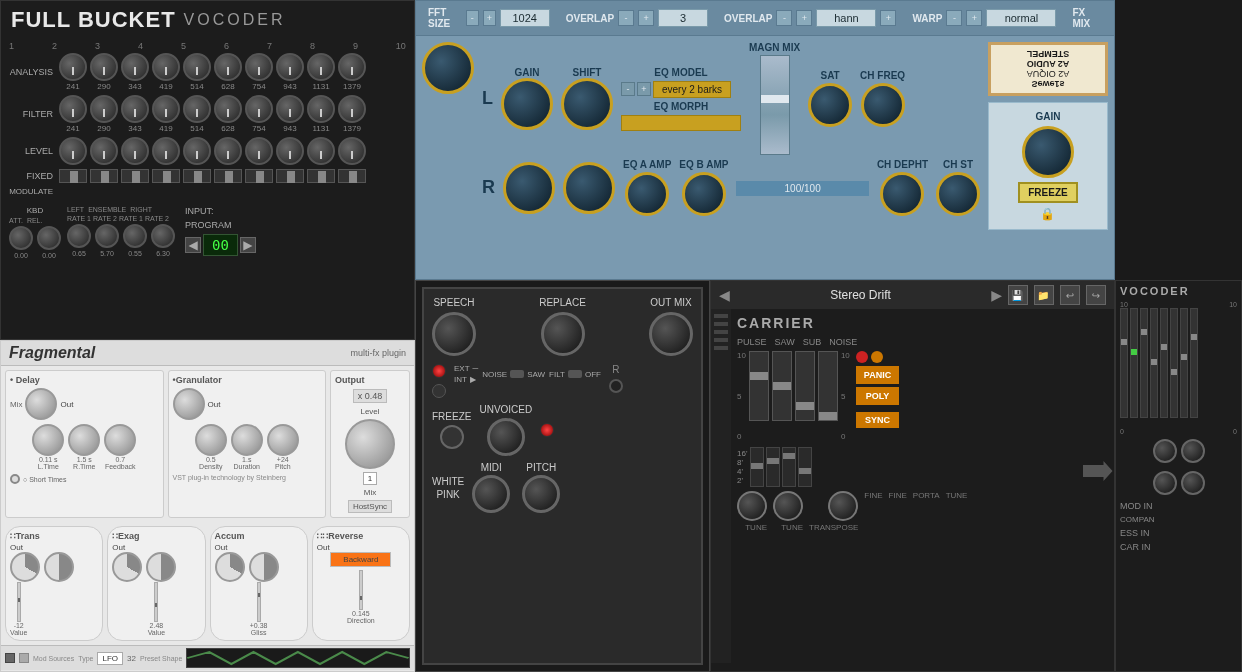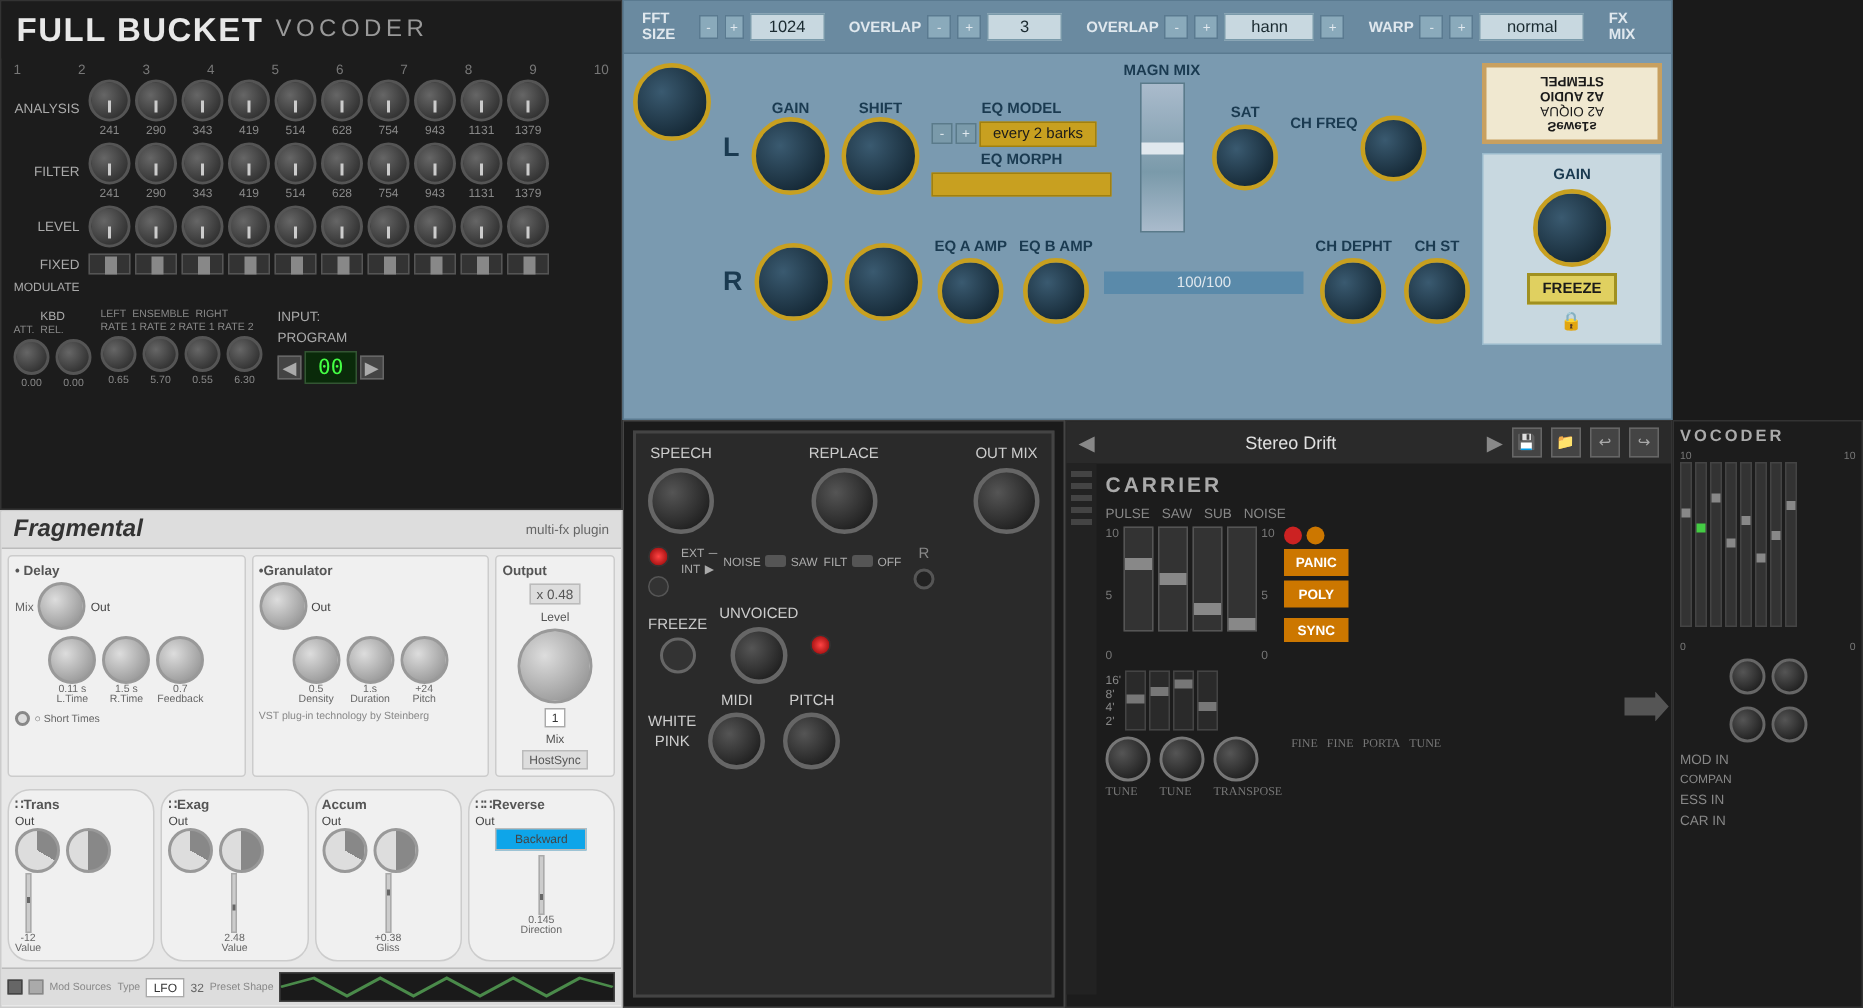--- a/index.html
+++ b/index.html
@@ -595,23 +595,22 @@
       top: 15px;
     }
     .car-tune-section {
       display: flex;
       gap: 6px;
       margin-top: 4px;
     }
     .car-tune-group {
       display: flex;
       flex-direction: column;
-      align-items: flex-start;
+      align-items: flex-end;
       gap: 2px;
-      font-family: Liberation Serif, serif;
     }
     .car-tune-knob {
       width: 30px;
       height: 30px;
       border-radius: 50%;
       background: radial-gradient(circle at 35% 35%, #555, #111);
       border: 2px solid #777;
     }
     .car-tune-label { color: #777; font-size: 8px; }
 
@@ -973,21 +972,21 @@
           <div class="pv-magn-slider">
               <div class="pv-slider-handle"></div>
             </div>
         </div>
 
         <div style="display:flex;flex-direction:column;align-items:center;gap:2px;">
           <span class="pv-knob-label">SAT</span>
           <div class="pv-knob-med-dark"></div>
         </div>
 
-        <div style="display:flex;flex-direction:row;gap:2px;">
+        <div style="display:flex;flex-direction:column;align-items:center;gap:2px;">
           <span class="pv-knob-label">CH FREQ</span>
           <div class="pv-knob-med-dark"></div>
         </div>
       </div>
 
       <div style="display:flex;gap:8px;align-items:center;">
         <span class="pv-lr-label">R</span>
         <div style="display:flex;flex-direction:column;align-items:center;">
           <div class="pv-knob-big"></div>
         </div>
@@ -1415,21 +1414,21 @@
         <span style="font-size:7px;color:#666;">+0.38</span>
         <span style="font-size:7px;color:#666;">Gliss</span>
       </div>
     </div>
     <div class="frag-section" style="min-width:70px;">
       <div class="frag-section-header">∷∷Reverse</div>
       <div style="display:flex;gap:4px;">
         <span style="font-size:8px;color:#444;">Out</span>
       </div>
       <div style="display:flex;flex-direction:column;align-items:center;gap:3px;">
-        <div style="background:#0ea5e9;border:1px solid #bbb;padding:2px 12px;font-size:8px;color:#444;">Backward</div>
+        <div style="background:#f97316;border:1px solid #bbb;padding:2px 12px;font-size:8px;color:#444;">Backward</div>
         <div style="display:flex;flex-direction:column;align-items:center;">
           <div style="width:4px;height:40px;background:#ccc;border:1px solid #aaa;position:relative;">
             <div style="width:2px;height:4px;background:#666;position:absolute;top:25px;"></div>
           </div>
           <span style="font-size:7px;color:#666;">0.145</span>
           <span style="font-size:7px;color:#666;">Direction</span>
         </div>
       </div>
     </div>
   </div>

